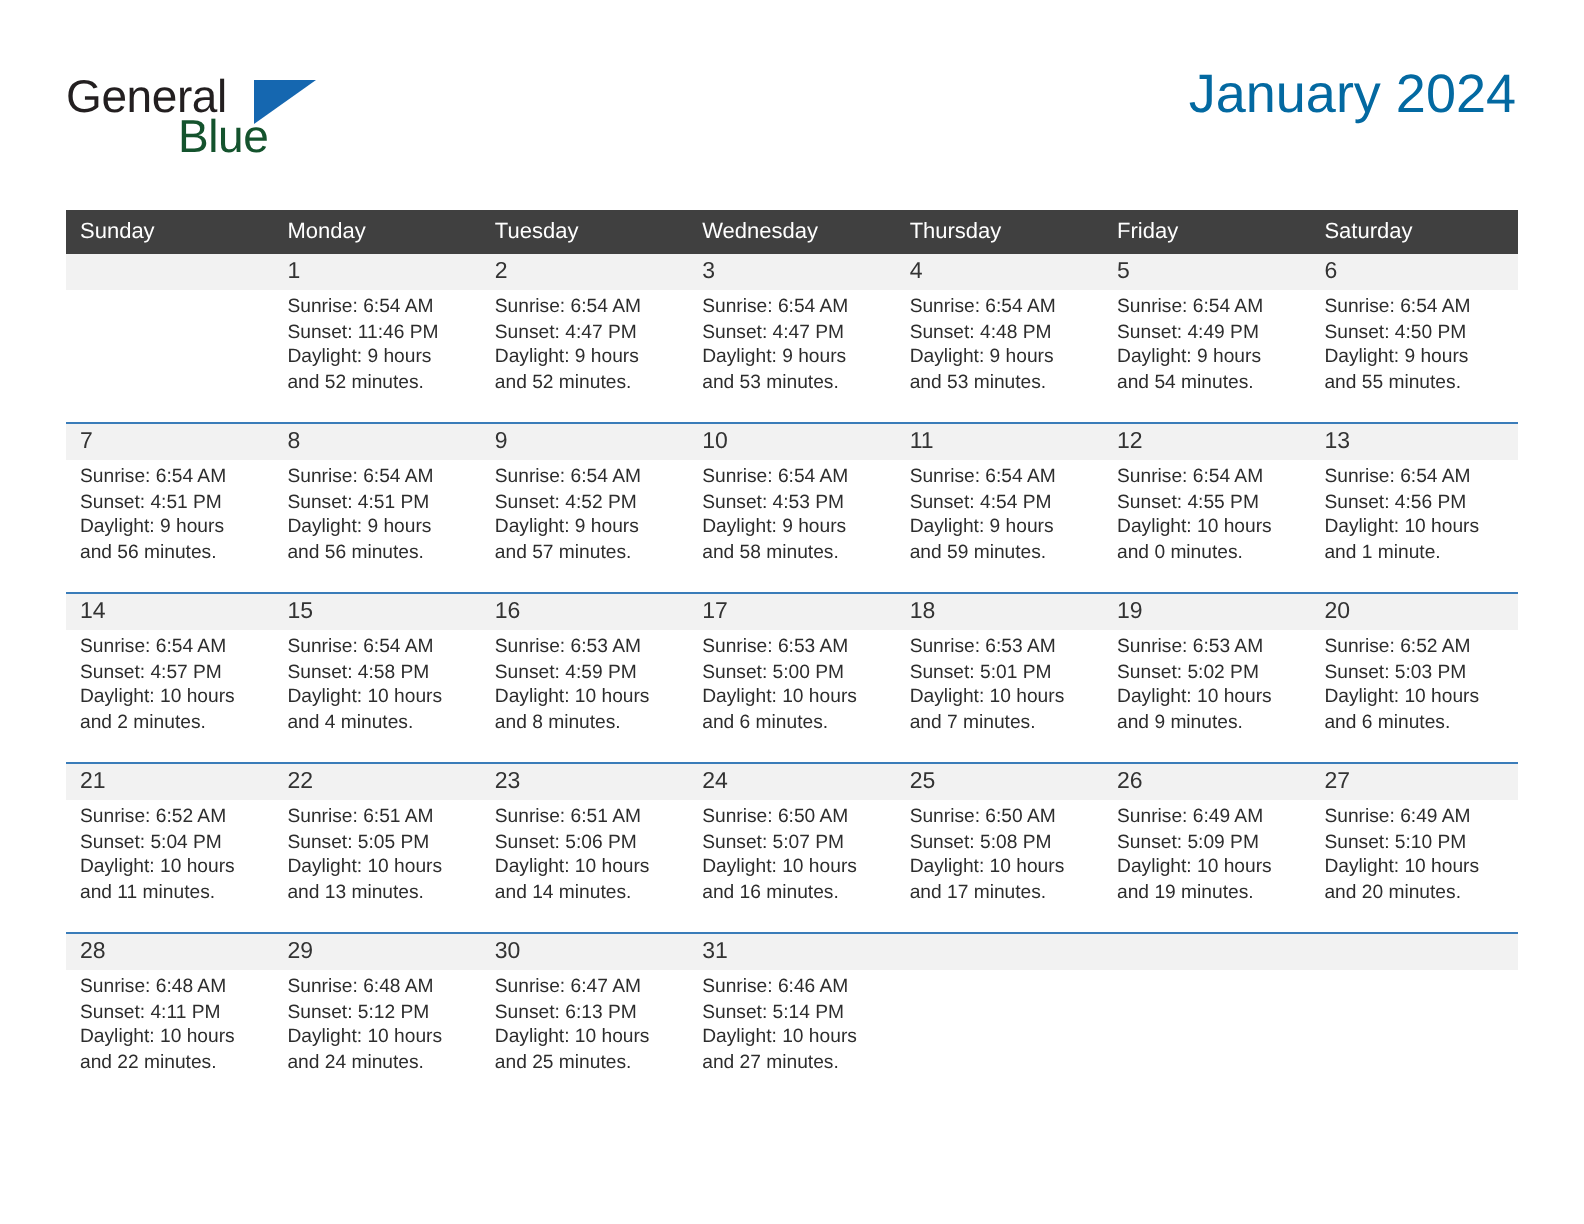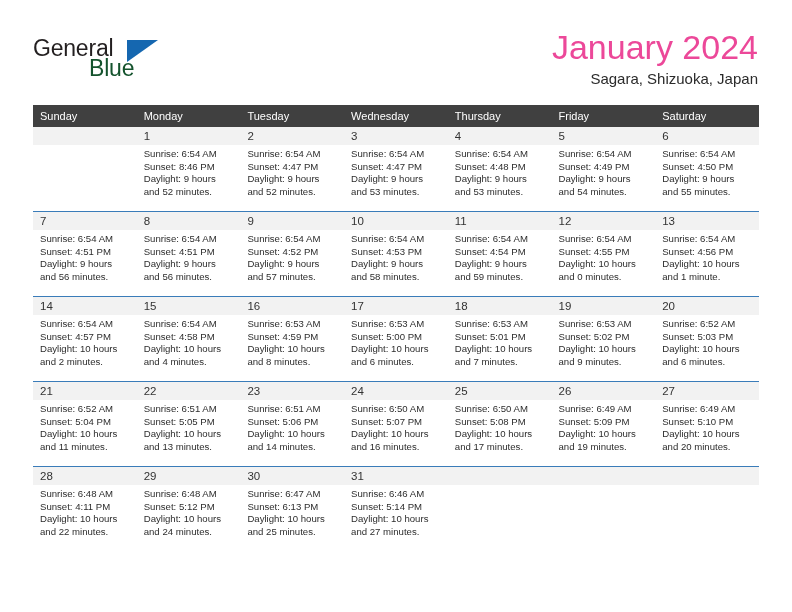--- a/index.html
+++ b/index.html
@@ -64,22 +64,22 @@
     border-bottom: 22px solid transparent;
   }
 
   .title-block {
     position: absolute;
     right: 34px;
     top: 30px;
     text-align: right;
   }
   .cal-title {
-    font-size: 34px;
-    color: #ec4899;
+    font-size: 27px;
+    color: #0369a1;
     line-height: 34px;
     white-space: nowrap;
   }
   .cal-subtitle {
     margin-top: 6px;
     font-size: 15px;
     color: #2b2b2b;
     line-height: 18px;
     white-space: nowrap;
   }
@@ -143,21 +143,20 @@
   <div class="masthead">
 
     <div class="logo">
       <span class="logo-general">General</span>
       <span class="logo-triangle"></span>
       <span class="logo-blue">Blue</span>
     </div>
 
     <div class="title-block">
       <div class="cal-title">January 2024</div>
-      <div class="cal-subtitle">Sagara, Shizuoka, Japan</div>
     </div>
 
   </div>
 
   <table class="calendar">
     <thead>
       <tr>
         <th>Sunday</th>
         <th>Monday</th>
         <th>Tuesday</th>
@@ -169,21 +168,21 @@
     </thead>
     <tbody>
         <tr class="week">
           <td class="day-cell blank">
             <div class="daynum empty">&nbsp;</div>
           </td>
           <td class="day-cell">
             <div class="daynum">1</div>
             <div class="info">
               <div>Sunrise: 6:54 AM</div>
-              <div>Sunset: 8:46 PM</div>
+              <div>Sunset: 11:46 PM</div>
               <div>Daylight: 9 hours</div>
               <div>and 52 minutes.</div>
             </div>
           </td>
           <td class="day-cell">
             <div class="daynum">2</div>
             <div class="info">
               <div>Sunrise: 6:54 AM</div>
               <div>Sunset: 4:47 PM</div>
               <div>Daylight: 9 hours</div>

